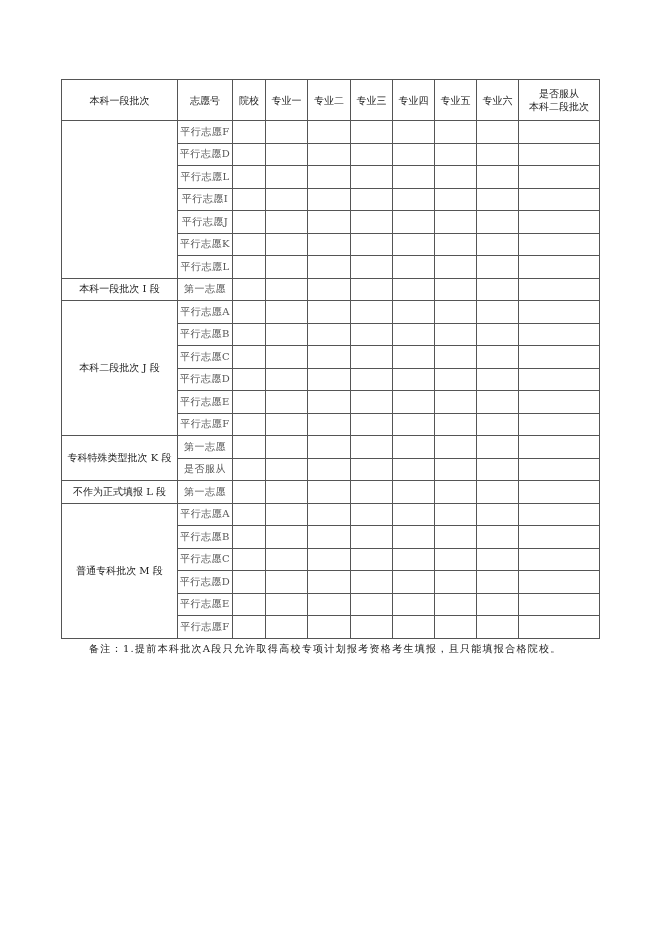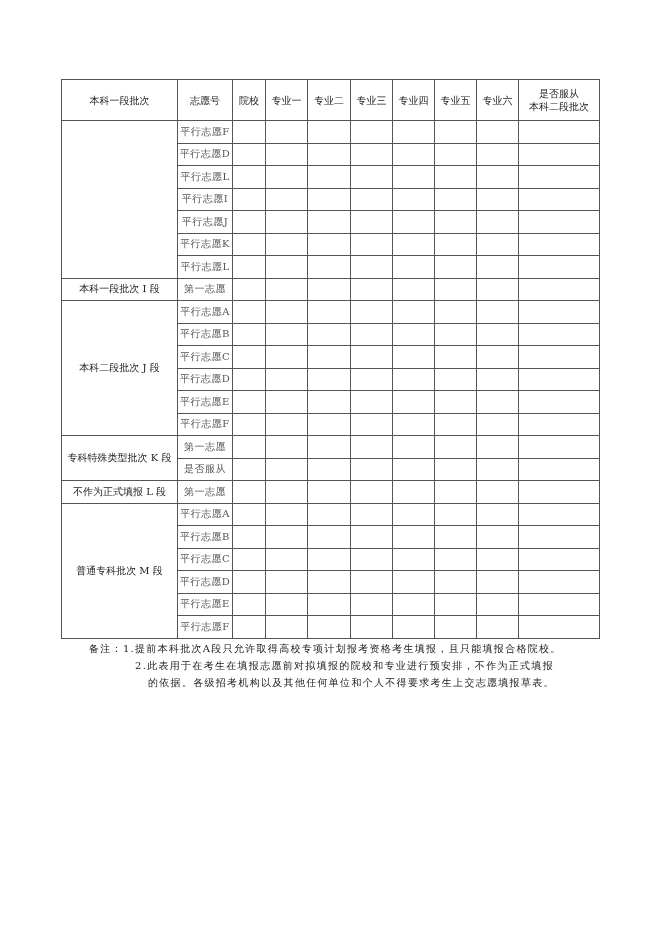--- a/index.html
+++ b/index.html
@@ -319,17 +319,13 @@
         <td></td>
         <td></td>
         <td></td>
         <td></td>
       </tr>
     </tbody>
 </table>
 
 <div class="notes">
   <p>备注：1.提前本科批次A段只允许取得高校专项计划报考资格考生填报，且只能填报合格院校。</p>
-  <p class="note2">
-    <span class="first">2.此表用于在考生在填报志愿前对拟填报的院校和专业进行预安排，不作为正式填报</span>
-    <span class="cont">的依据。各级招考机构以及其他任何单位和个人不得要求考生上交志愿填报草表。</span>
-  </p>
 </div>
 
 </body></html>

